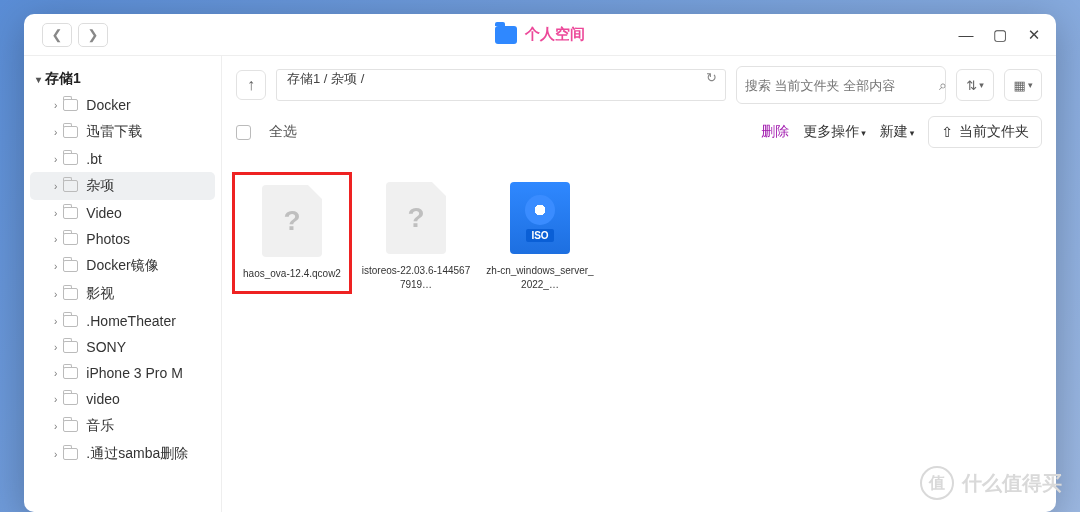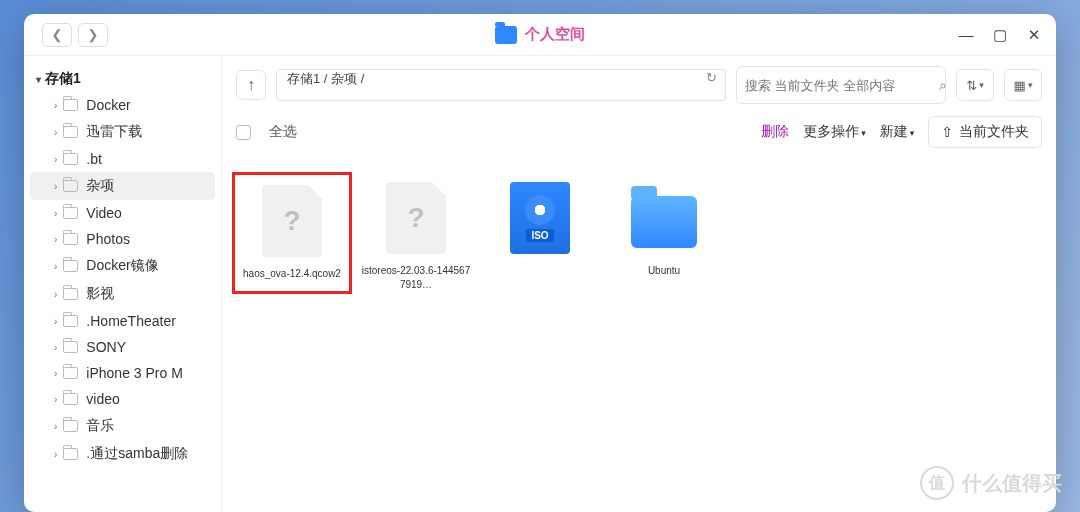--- a/index.html
+++ b/index.html
@@ -211,26 +211,21 @@
           </div>
           <div class="file">
             <div class="thumb unknown"></div>
             <div class="fname">istoreos-22.03.6-1445677919…</div>
           </div>
           <div class="file">
             <div class="thumb iso">
               <div class="disc"></div>
               <div class="tag">ISO</div>
             </div>
-          </div>
-          <div class="file">
-            <div class="thumb folder-big">
-              <div class="fb"></div>
-            </div>
-            <div class="fname">Ubuntu</div>
+            <div class="fname">zh-cn_windows_server_2022_…</div>
           </div>
         </div>
     </div>
   </div>
 </div>
 
 <div class="watermark">
   <div class="badge">值</div>
   <span>什么值得买</span>
 </div>

